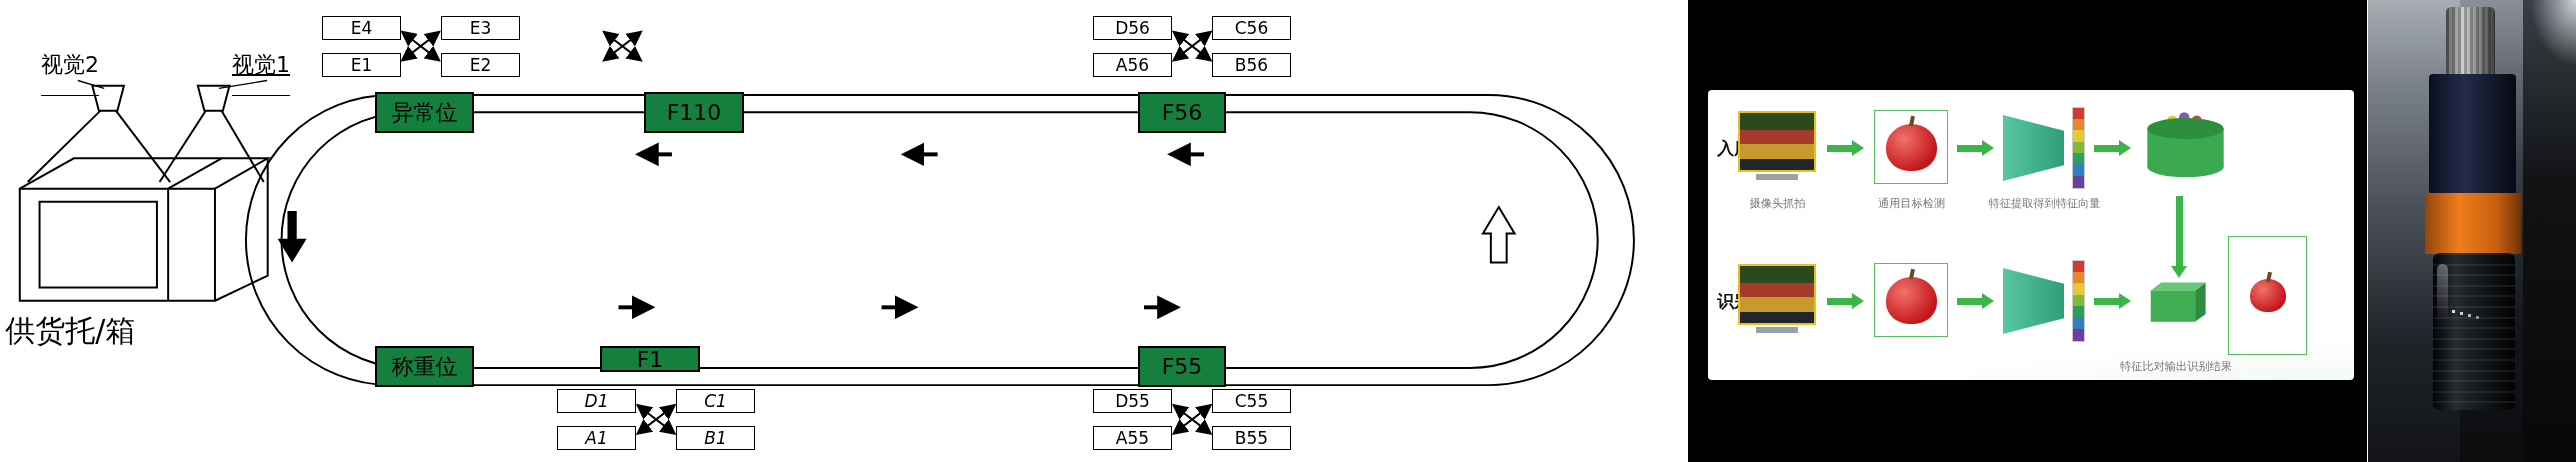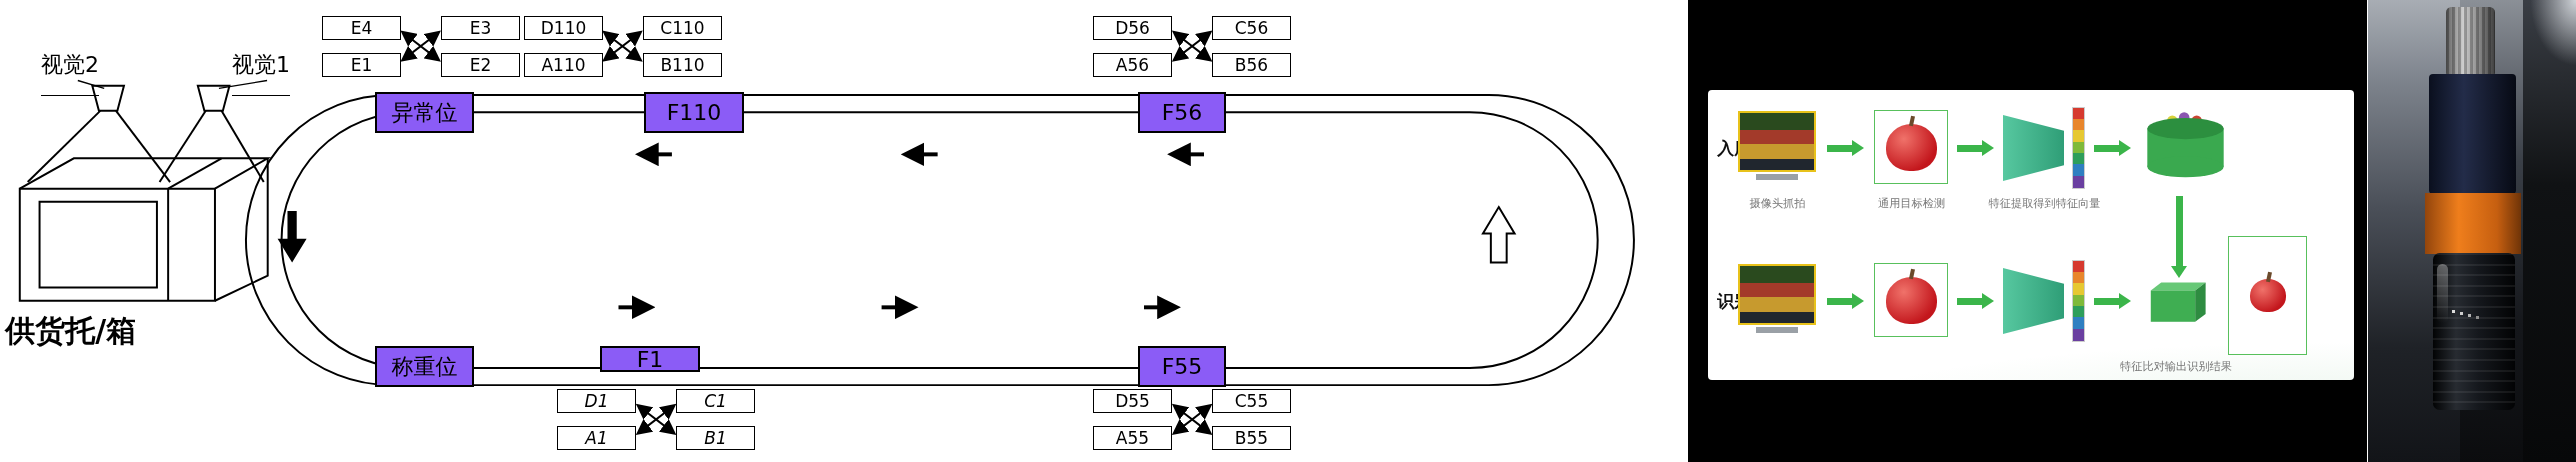--- a/index.html
+++ b/index.html
@@ -3,43 +3,43 @@
 <meta charset="utf-8">
 <style>
   html,body{margin:0;padding:0;background:#000;}
   .screen{position:relative;width:2576px;height:463px;background:#fff;overflow:hidden;
           font-family:"DejaVu Sans",sans-serif;color:#000;}
 
   
   .left-panel{position:absolute;left:0;top:0;width:1688px;height:463px;background:#fff;}
   .left-panel svg{position:absolute;left:0;top:0;}
 
-  .station{position:absolute;background:#8b5cf6;border:2px solid #000;box-sizing:border-box;
+  .station{position:absolute;background:#15803d;border:2px solid #000;box-sizing:border-box;
            display:flex;align-items:center;justify-content:center;font-size:22px;font-weight:500;z-index:3;}
   .st-abnormal{left:375px;top:92px;width:99px;height:41px;}
   .st-f110{left:600px;top:92px;width:100px;height:41px;margin-left:44px;}
   .st-f56{left:1138px;top:92px;width:88px;height:41px;}
   .st-weighing{left:375px;top:346px;width:99px;height:41px;}
   .st-f1{left:600px;top:346px;width:100px;height:26px;}
   .st-f55{left:1138px;top:346px;width:88px;height:41px;}
 
   .cluster{position:absolute;width:198px;display:grid;grid-template-columns:79px 79px;
            column-gap:40px;row-gap:13px;z-index:3;}
   .cluster .cell{height:24px;border:1.3px solid #000;background:#fff;box-sizing:border-box;
                  display:flex;align-items:center;justify-content:center;font-size:17px;}
   .cl-e{left:322px;top:16px;}
   .cl-110{left:524px;top:16px;}
   .cl-56{left:1093px;top:16px;}
   .cl-1{left:557px;top:389px;font-style:italic;}
   .cl-55{left:1093px;top:389px;}
 
   .vision-label{position:absolute;font-size:22px;border-bottom:1.3px solid #000;padding-bottom:15px;z-index:3;}
   .vl-2{left:41px;top:50px;}
-  .vl-1{left:232px;top:50px;}
-  .supply-label{position:absolute;left:5.3px;top:311px;font-size:30px;font-weight:bold;z-index:3;}
+  .vl-1{left:232px;top:50px;text-decoration:underline;}
+  .supply-label{position:absolute;left:5.3px;top:311px;font-size:30px;font-weight:normal;z-index:3;}
 
   
   .black-panel{position:absolute;left:1688px;top:0;width:679px;height:463px;background:#000;}
   .slide{position:absolute;left:20px;top:90px;width:646px;height:290px;background:#fff;
          border-radius:4px;overflow:hidden;}
   .slide::before{content:"";position:absolute;left:0;right:0;bottom:0;height:99px;
          background:radial-gradient(130% 110% at 100% 130%,rgba(110,185,125,.14),transparent 62%);}
   .mini-label{position:absolute;font-size:17px;font-weight:bold;color:#111;}
   .lb-enroll{left:9.2px;top:47px;}
   .lb-recog{left:9.2px;top:200px;}
@@ -199,26 +199,20 @@
     <div class="station st-weighing">称重位</div>
     <div class="station st-f1">F1</div>
     <div class="station st-f55">F55</div>
 
     <div class="cluster cl-e">
       <div class="cell">E4</div>
       <div class="cell">E3</div>
       <div class="cell">E1</div>
       <div class="cell">E2</div>
     </div>
-    <div class="cluster cl-110">
-      <div class="cell">D110</div>
-      <div class="cell">C110</div>
-      <div class="cell">A110</div>
-      <div class="cell">B110</div>
-    </div>
     <div class="cluster cl-56">
       <div class="cell">D56</div>
       <div class="cell">C56</div>
       <div class="cell">A56</div>
       <div class="cell">B56</div>
     </div>
     <div class="cluster cl-1">
       <div class="cell">D1</div>
       <div class="cell">C1</div>
       <div class="cell">A1</div>

